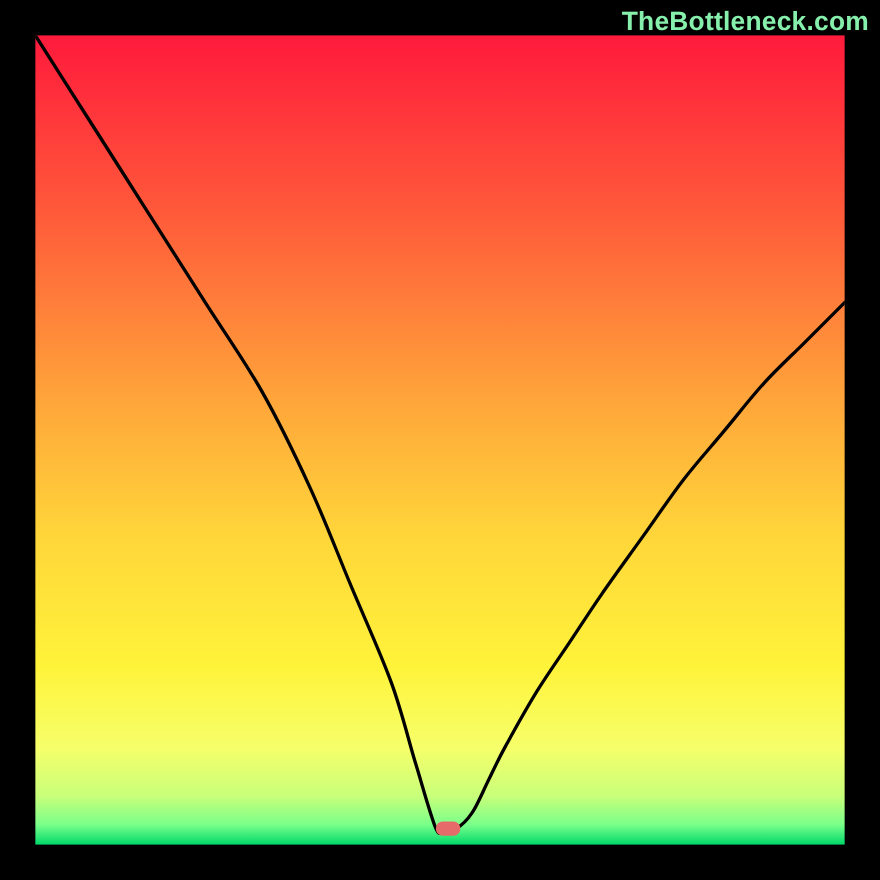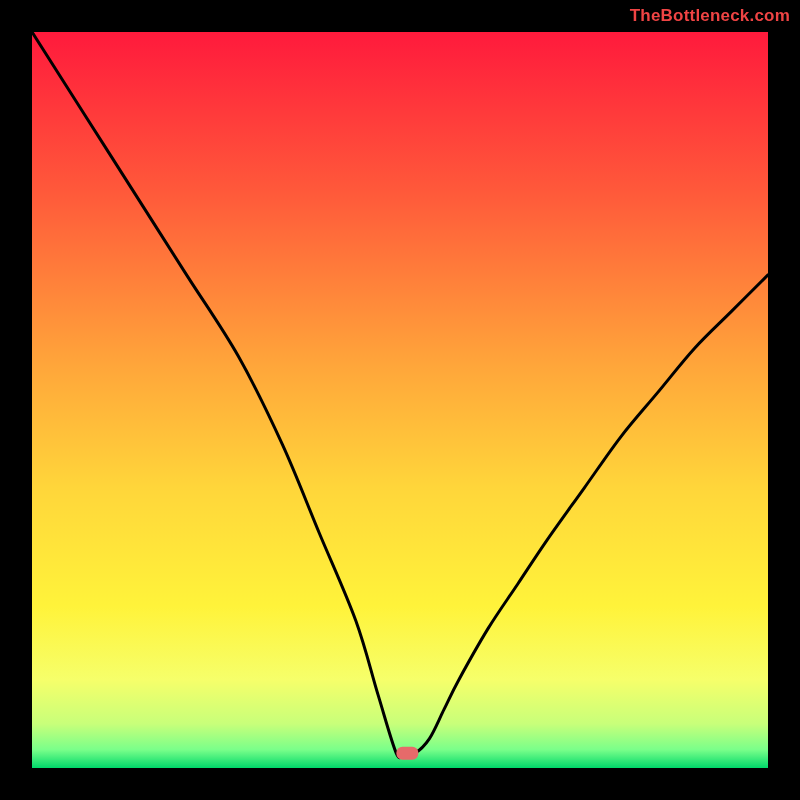--- a/index.html
+++ b/index.html
@@ -14,22 +14,22 @@
   .frame {
     position: relative;
     width: 800px;
     height: 800px;
     background: #000;
   }
   .watermark {
     position: absolute;
     top: 6px;
     right: 10px;
-    color: #ef4444;
-    font-size: 17px;
+    color: #86efac;
+    font-size: 24px;
     font-weight: 600;
     letter-spacing: 0.2px;
     user-select: none;
   }
   .plot {
     position: absolute;
     left: 32px;
     top: 32px;
     width: 736px;
     height: 736px;

